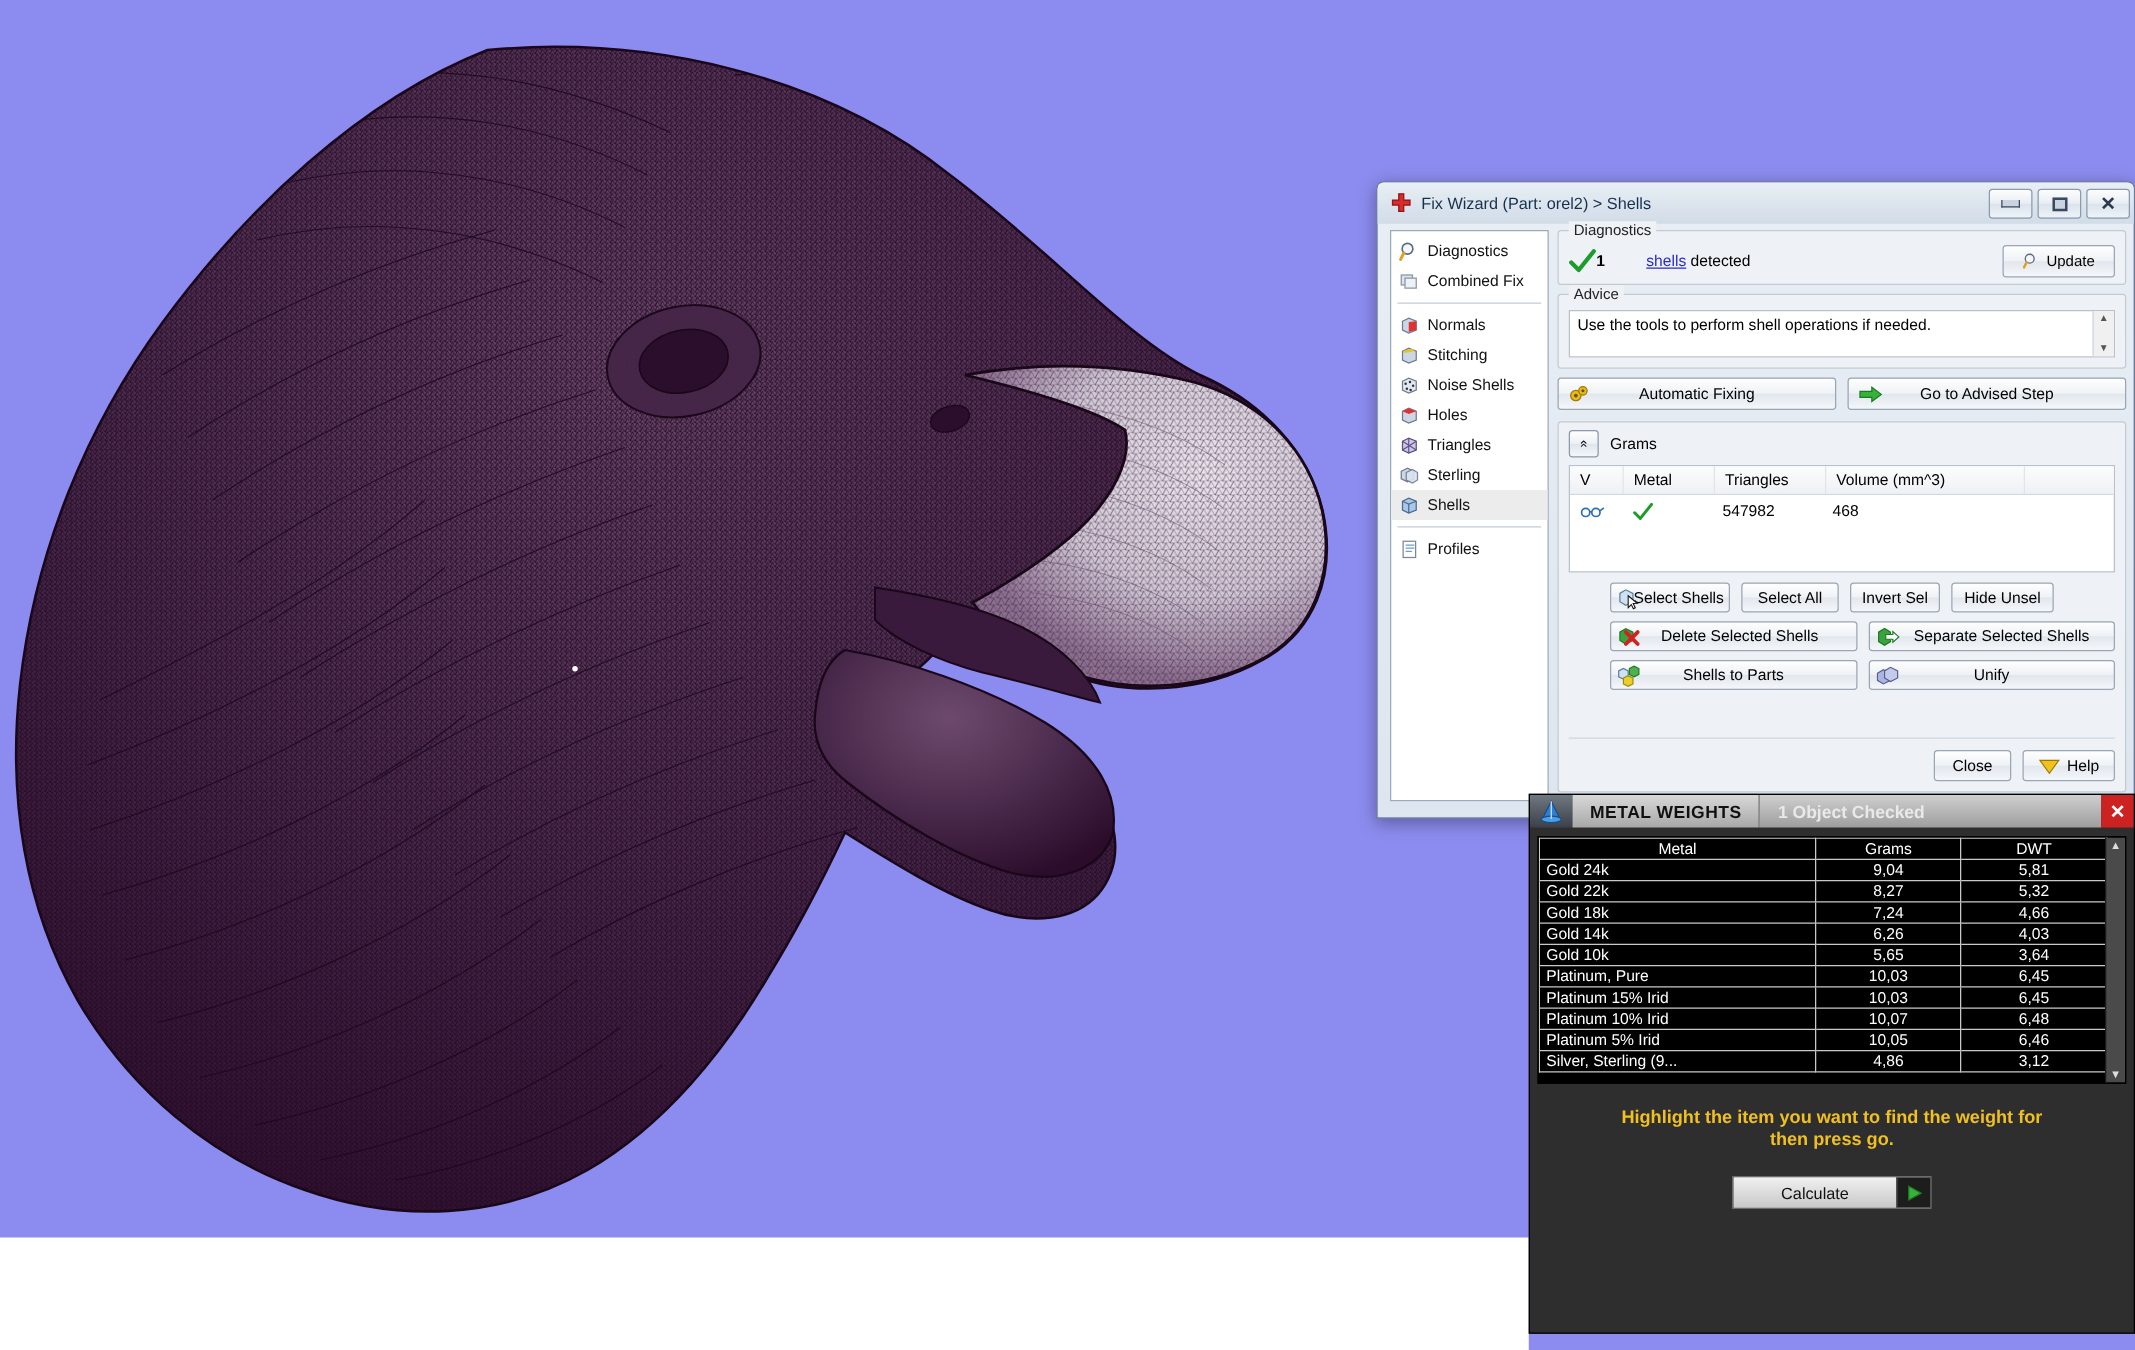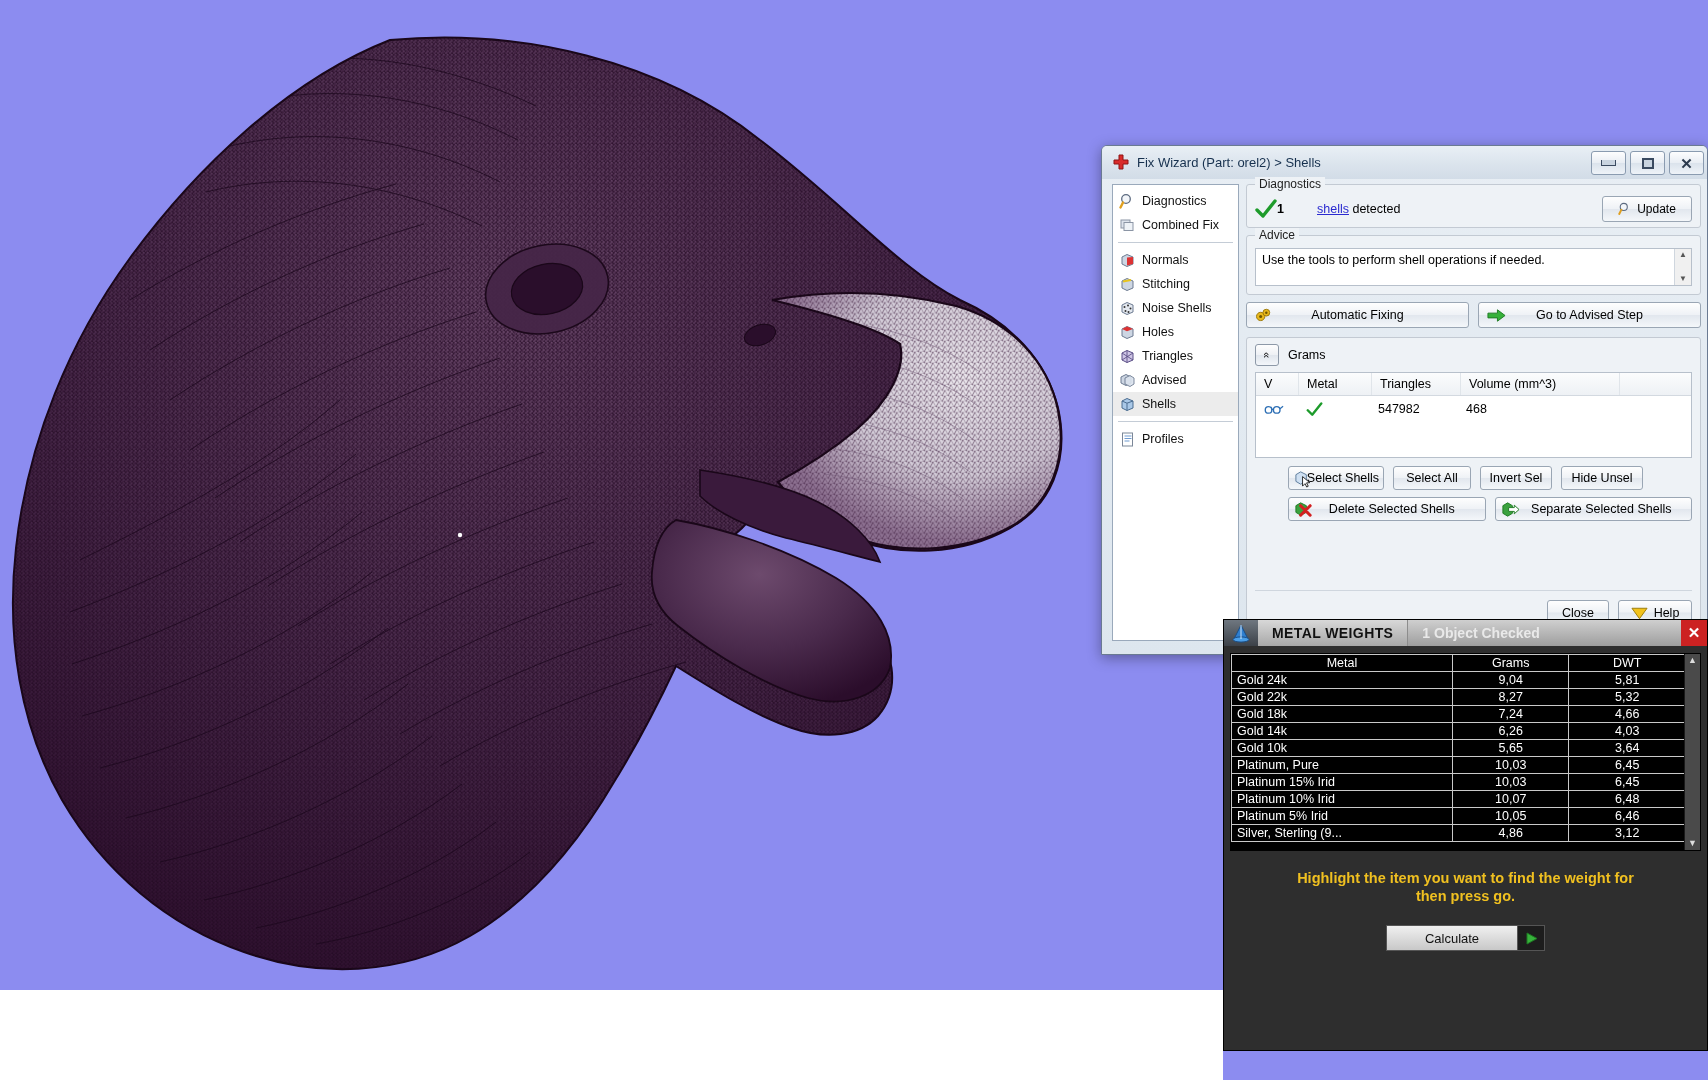--- a/index.html
+++ b/index.html
@@ -172,21 +172,21 @@
 
   #fw-footer {
     border-top:1px solid #cfd6de; margin-top:auto;
     padding-top:9px; display:flex; justify-content:flex-end; gap:9px;
   }
   #btn-close { width:62px; height:25px; }
   #btn-help  { width:74px; height:25px; gap:6px; }
 
   
   #metal-panel {
-    position: absolute; left: 1223px; top: 619px;
+    position: absolute; left: 1223px; top: 635px;
     width: 485px; height: 432px;
     background: #2e2e2e;
     border: 1px solid #000;
     box-sizing: border-box;
     overflow: hidden;
   }
   #mw-header { display:flex; align-items:stretch; height:26px; }
   #mw-icon-box {
     width:34px; background: linear-gradient(to bottom,#6f7780,#3c4148);
     display:flex; align-items:center; justify-content:center;
@@ -489,21 +489,21 @@
             <path d="M3 5 L14 12 M14 5 L3 12 M8 2.5 L8 14.5" stroke="#5b4f86" stroke-width="0.9"></path>
           </svg>
           <span class="tree-label">Triangles</span>
         </div>
 
         <div class="tree-item">
           <svg class="ticon" viewBox="0 0 17 17">
             <path d="M2 5 L7 2.5 L12 5 L12 11 L7 13.5 L2 11 Z" fill="#cdd6e3" stroke="#6d7b91"></path>
             <path d="M6 6 L11 3.5 L15 6 L15 12 L11 14.5 L6 12 Z" fill="#dbe3ee" stroke="#6d7b91" opacity="0.9"></path>
           </svg>
-          <span class="tree-label">Advised</span>
+          <span class="tree-label">Sterling</span>
         </div>
 
         <div class="tree-item selected">
           <svg class="ticon" viewBox="0 0 17 17">
             <path d="M3 5 L8 2.5 L14 5 L14 12 L8 14.5 L3 12 Z" fill="#a9c8e8" stroke="#4a6c90"></path>
             <path d="M3 5 L8 7.2 L14 5" fill="none" stroke="#4a6c90"></path>
             <path d="M8 7.2 L8 14.5" stroke="#4a6c90"></path>
           </svg>
           <span class="tree-label">Shells</span>
         </div>
@@ -636,20 +636,41 @@
               <span class="ic">
                 <svg width="19" height="19" viewBox="0 0 20 20">
                   <path d="M2 6 L7 3 L12 6 L12 14 L7 17 L2 14 Z" fill="#3ba23f" stroke="#1d7a22"></path>
                   <path d="M8 8 h6 V5.5 L19 10 L14 14.5 V12 H8 Z" fill="#fff" stroke="#1d7a22"></path>
                 </svg>
               </span>
               <span style="margin-left:16px;">Separate Selected Shells</span>
             </div>
           </div>
 
+          <div class="brow">
+            <div class="smbtn" style="flex:1 1 0;">
+              <span class="ic">
+                <svg width="19" height="19" viewBox="0 0 20 20">
+                  <path d="M1 6 L5 4 L9 6 L9 11 L5 13 L1 11 Z" fill="#cfe0f2" stroke="#5c7b9b"></path>
+                  <path d="M10 4 L14 2 L18 4 L18 9 L14 11 L10 9 Z" fill="#4db24d" stroke="#1d7a22"></path>
+                  <path d="M5 12 L9 10 L13 12 L13 17 L9 19 L5 17 Z" fill="#e8cf2e" stroke="#9a8b09"></path>
+                </svg>
+              </span>
+              <span>Shells to Parts</span>
+            </div>
+            <div class="smbtn" style="flex:1 1 0;">
+              <span class="ic">
+                <svg width="19" height="19" viewBox="0 0 20 20">
+                  <path d="M1 8 L6 5 L12 8 L12 14 L6 17 L1 14 Z" fill="#aab6e0" stroke="#5b5b8e"></path>
+                  <path d="M7 6 L12 3 L18 6 L18 12 L12 15 L7 12 Z" fill="#c3cbec" stroke="#5b5b8e"></path>
+                </svg>
+              </span>
+              <span>Unify</span>
+            </div>
+          </div>
 
           <div id="fw-footer">
             <div class="smbtn" id="btn-close">
               <span>Close</span>
             </div>
             <div class="smbtn" id="btn-help">
               <svg width="17" height="14" viewBox="0 0 18 14">
                 <path d="M1 2 L17 2 L9 13 Z" fill="#f2c21c" stroke="#9a7a07"></path>
               </svg>
               <span>Help</span>

